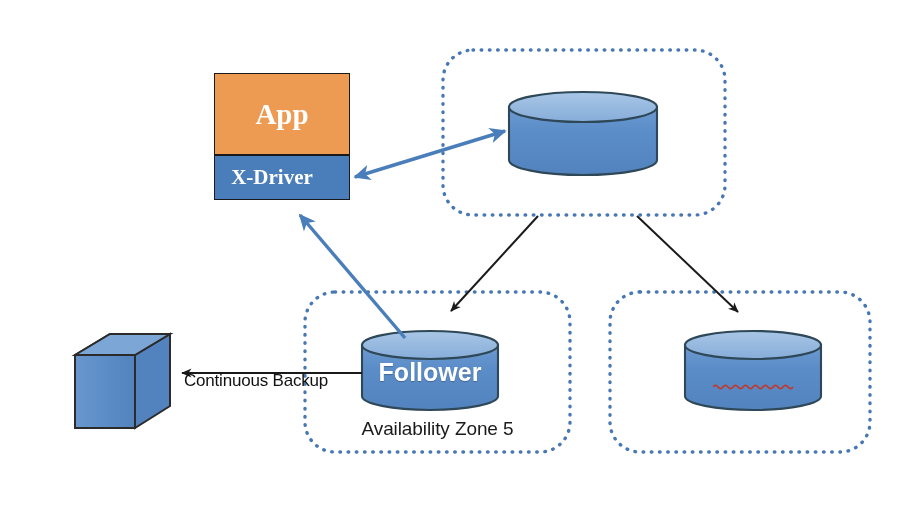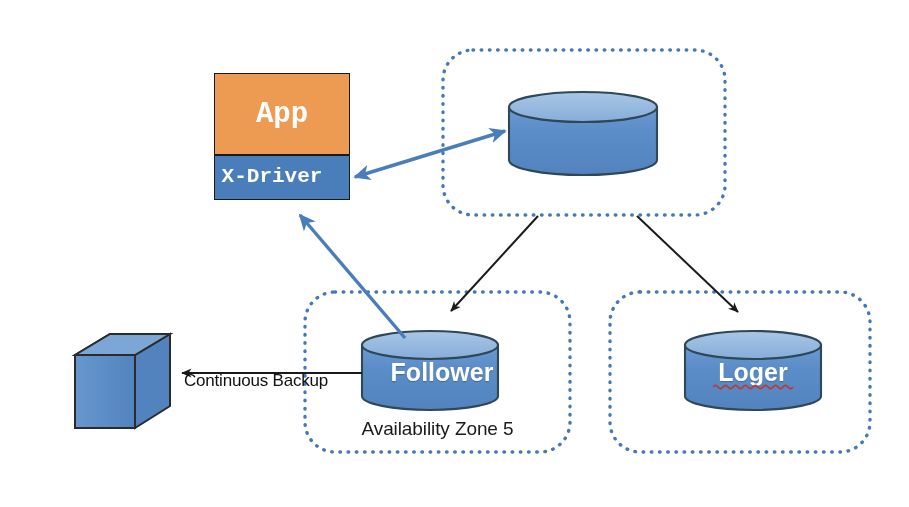--- a/index.html
+++ b/index.html
@@ -45,21 +45,21 @@
     font-family: "Liberation Sans", sans-serif;
     font-size: 17px;
     color: #111111;
     white-space: nowrap;
     letter-spacing: -0.2px;
     margin-top: 32px;
   }
   .box-label {
     position: absolute;
     z-index: 5;
-    font-family: Liberation Mono, monospace;
+    font-family: Liberation Serif, serif;
     font-weight: bold;
     color: #ffffff;
     white-space: nowrap;
     text-align: center;
   }
   .cyl-label {
     position: absolute;
     z-index: 5;
     font-family: "Liberation Sans", sans-serif;
     font-weight: bold;
@@ -157,23 +157,22 @@
 
   <div class="app-box" style="left:214px; top:73px; width:136px; height:82px;
               background:#ED9A52; border:1.6px solid #1A1A1A;"></div>
   <div class="box-label" style="left:214px; top:98px; width:136px; font-size:29px;">App</div>
 
   <div class="app-box" style="left:214px; top:155px; width:136px; height:45px;
               background:#4A7EBB; border:1.6px solid #1A1A1A;"></div>
   <div class="box-label" style="left:214px; top:165px; width:116px; font-size:21px;">X-Driver</div>
 
 
-  <div class="cyl-label" style="left:362px; top:358px; width:136px;padding-left:12px;">Follower</div>
+  <div class="cyl-label" style="left:362px; top:358px; width:136px;">Follower</div>
 
-  <div class="cyl-label" style="left:685px; top:358px; width:136px;">Loger</div>
 
   <svg class="squiggle" style="left:713px; top:383px;" width="82" height="7" viewBox="0 0 82 7">
     <path d="M0 4 Q2.5 0.8 5 4 T10 4 T15 4 T20 4 T25 4 T30 4 T35 4 T40 4
              T45 4 T50 4 T55 4 T60 4 T65 4 T70 4 T75 4 T80 4" fill="none" stroke="#C0392B" stroke-width="1.7"></path>
   </svg>
 
 
   <div class="zone-label" style="left:305px; top:418px; width:265px;">Availability Zone 5</div>
 
 

